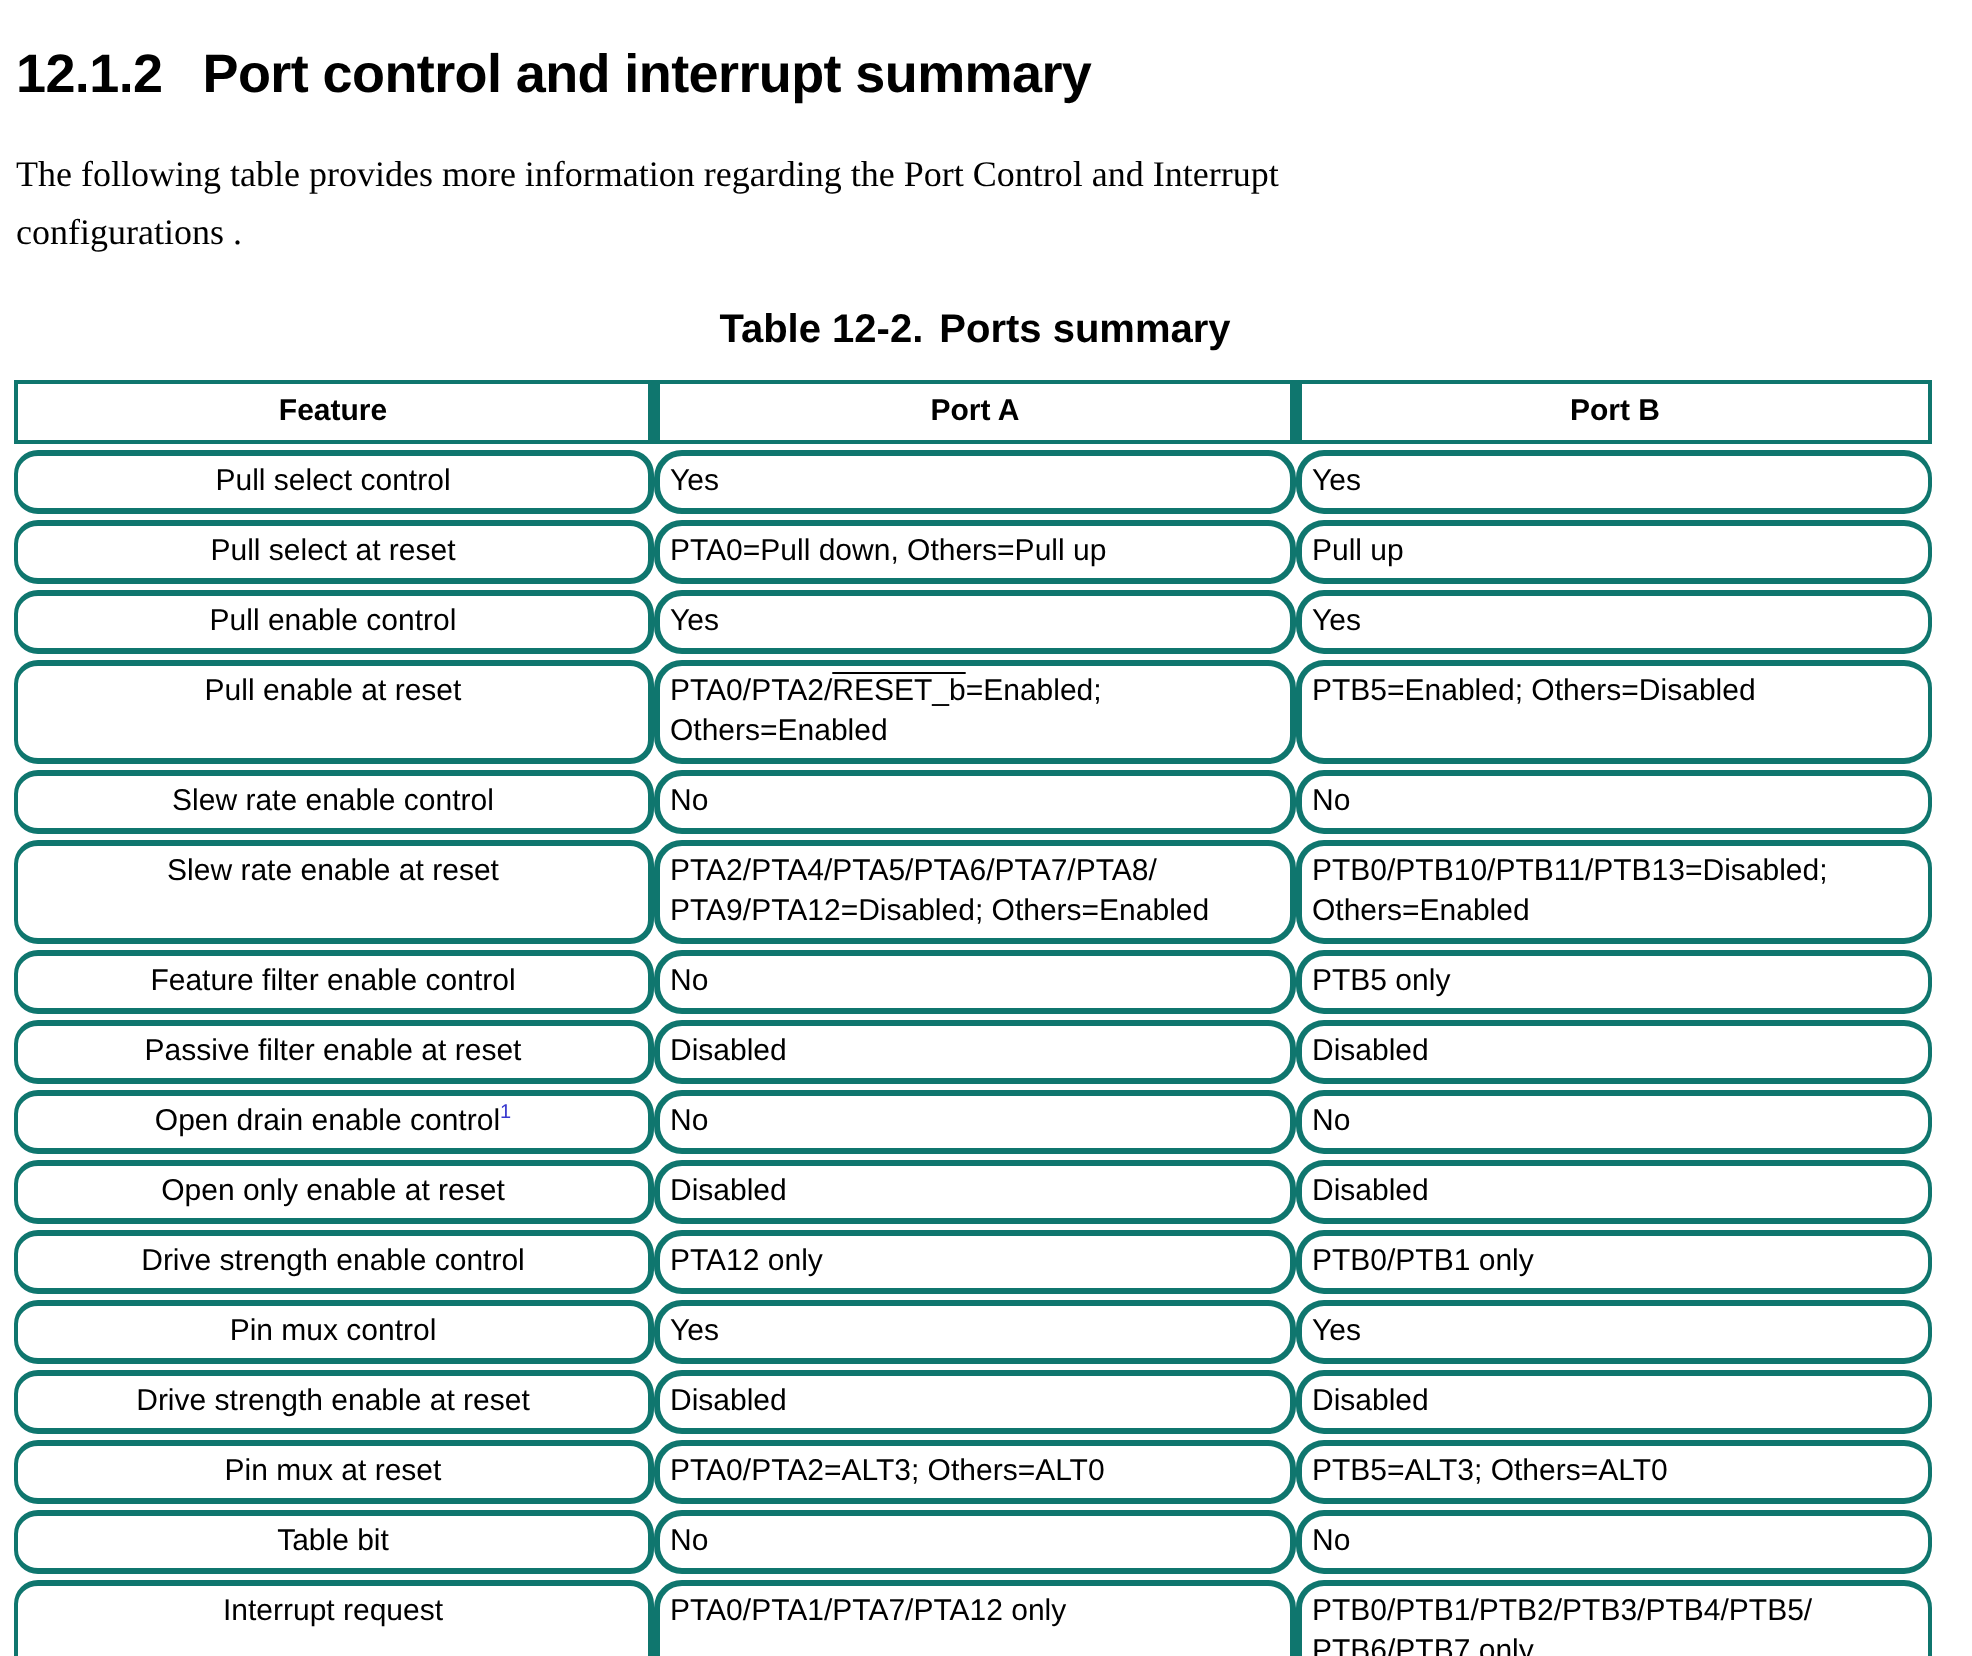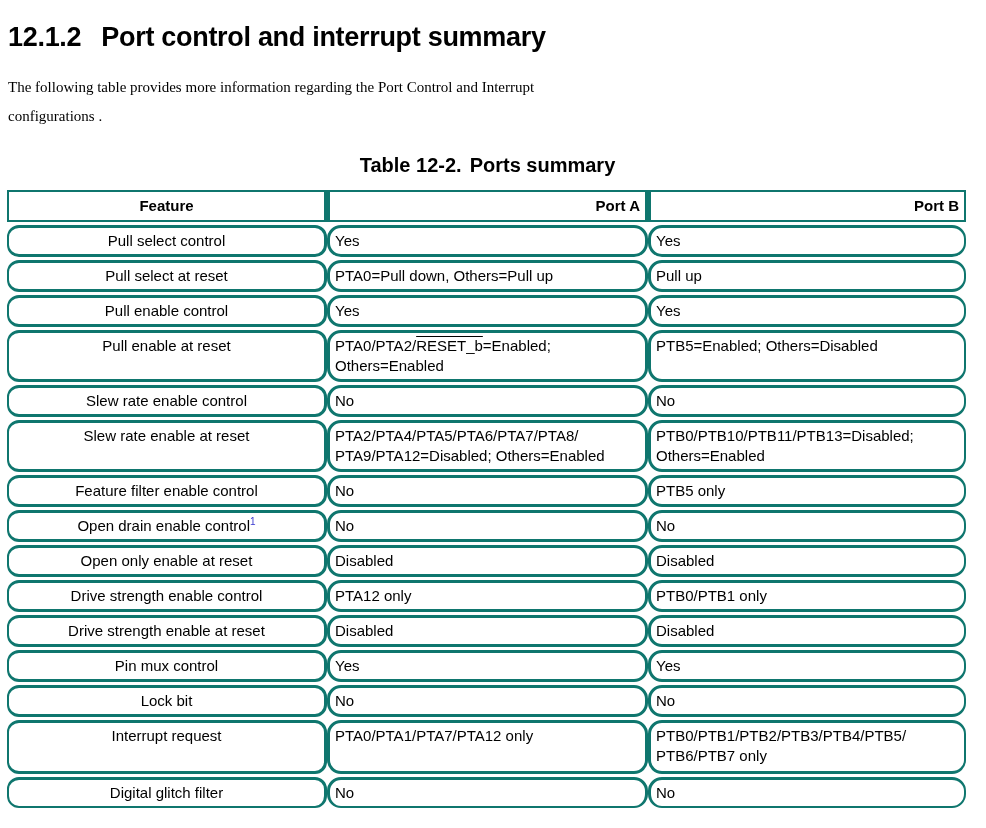--- a/index.html
+++ b/index.html
@@ -23,21 +23,21 @@
     font-weight: bold;
     font-size: 27px;
     letter-spacing: -0.3px;
     margin: 2px 0 0 0;
     white-space: nowrap;
   }
   .heading .hnum { margin-right: 20px; }
   
   .intro {
     font-family: "Liberation Serif", serif;
-    font-size: 15px;
+    font-size: 18px;
     line-height: 29px;
     margin-top: 20px;
   }
   
   .caption {
     width: 959px;
     text-align: center;
     font-weight: bold;
     font-size: 20px;
     margin-top: 23px;
@@ -63,21 +63,21 @@
     line-height: 20px;
     padding: 3px 5px;
     overflow: hidden;
   }
   table.ports th {
     border-top-width: 2px;
     border-bottom-width: 2px;
     padding-top: 4px;
     padding-bottom: 4px;
     font-weight: bold;
-    text-align: right;
+    text-align: center;
   }
   table.ports th:first-child, table.ports td:first-child { border-left-width: 2px; }
   table.ports th:last-child,  table.ports td:last-child  { border-right-width: 2px; }
   table.ports tbody tr:last-child td { border-bottom-width: 2px; }
   table.ports th.feature-h { text-align: center; }
   table.ports td.feature-cell { text-align: center; border-radius: 12px; }
   table.ports td.value-cell { text-align: left; border-radius: 14px; }
   td.tall { height: 42px; }
   .ov { text-decoration: overline; }
   sup.fref {
@@ -178,20 +178,29 @@
         <tr>
           <td class="feature-cell">Feature filter enable control</td>
           <td class="value-cell">
             <div>No</div>
           </td>
           <td class="value-cell">
             <div>PTB5 only</div>
           </td>
         </tr>
         <tr>
+          <td class="feature-cell">Passive filter enable at reset</td>
+          <td class="value-cell">
+            <div>Disabled</div>
+          </td>
+          <td class="value-cell">
+            <div>Disabled</div>
+          </td>
+        </tr>
+        <tr>
           <td class="feature-cell">Open drain enable control<sup class="fref" style="color:#3939cf">1</sup></td>
           <td class="value-cell">
             <div>No</div>
           </td>
           <td class="value-cell">
             <div>No</div>
           </td>
         </tr>
         <tr>
           <td class="feature-cell">Open only enable at reset</td>
@@ -205,39 +214,48 @@
         <tr>
           <td class="feature-cell">Drive strength enable control</td>
           <td class="value-cell">
             <div>PTA12 only</div>
           </td>
           <td class="value-cell">
             <div>PTB0/PTB1 only</div>
           </td>
         </tr>
         <tr>
+          <td class="feature-cell">Pin mux control</td>
+          <td class="value-cell">
+            <div>Yes</div>
+          </td>
+          <td class="value-cell">
+            <div>Yes</div>
+          </td>
+        </tr>
+        <tr>
           <td class="feature-cell">Drive strength enable at reset</td>
           <td class="value-cell">
             <div>Disabled</div>
           </td>
           <td class="value-cell">
             <div>Disabled</div>
           </td>
         </tr>
         <tr>
-          <td class="feature-cell">Pin mux control</td>
-          <td class="value-cell">
-            <div>Yes</div>
-          </td>
-          <td class="value-cell">
-            <div>Yes</div>
-          </td>
-        </tr>
-        <tr>
-          <td class="feature-cell">Lock bit</td>
+          <td class="feature-cell">Pin mux at reset</td>
+          <td class="value-cell">
+            <div>PTA0/PTA2=ALT3; Others=ALT0</div>
+          </td>
+          <td class="value-cell">
+            <div>PTB5=ALT3; Others=ALT0</div>
+          </td>
+        </tr>
+        <tr>
+          <td class="feature-cell">Table bit</td>
           <td class="value-cell">
             <div>No</div>
           </td>
           <td class="value-cell">
             <div>No</div>
           </td>
         </tr>
         <tr>
           <td class="feature-cell tall">Interrupt request</td>
           <td class="value-cell tall">

